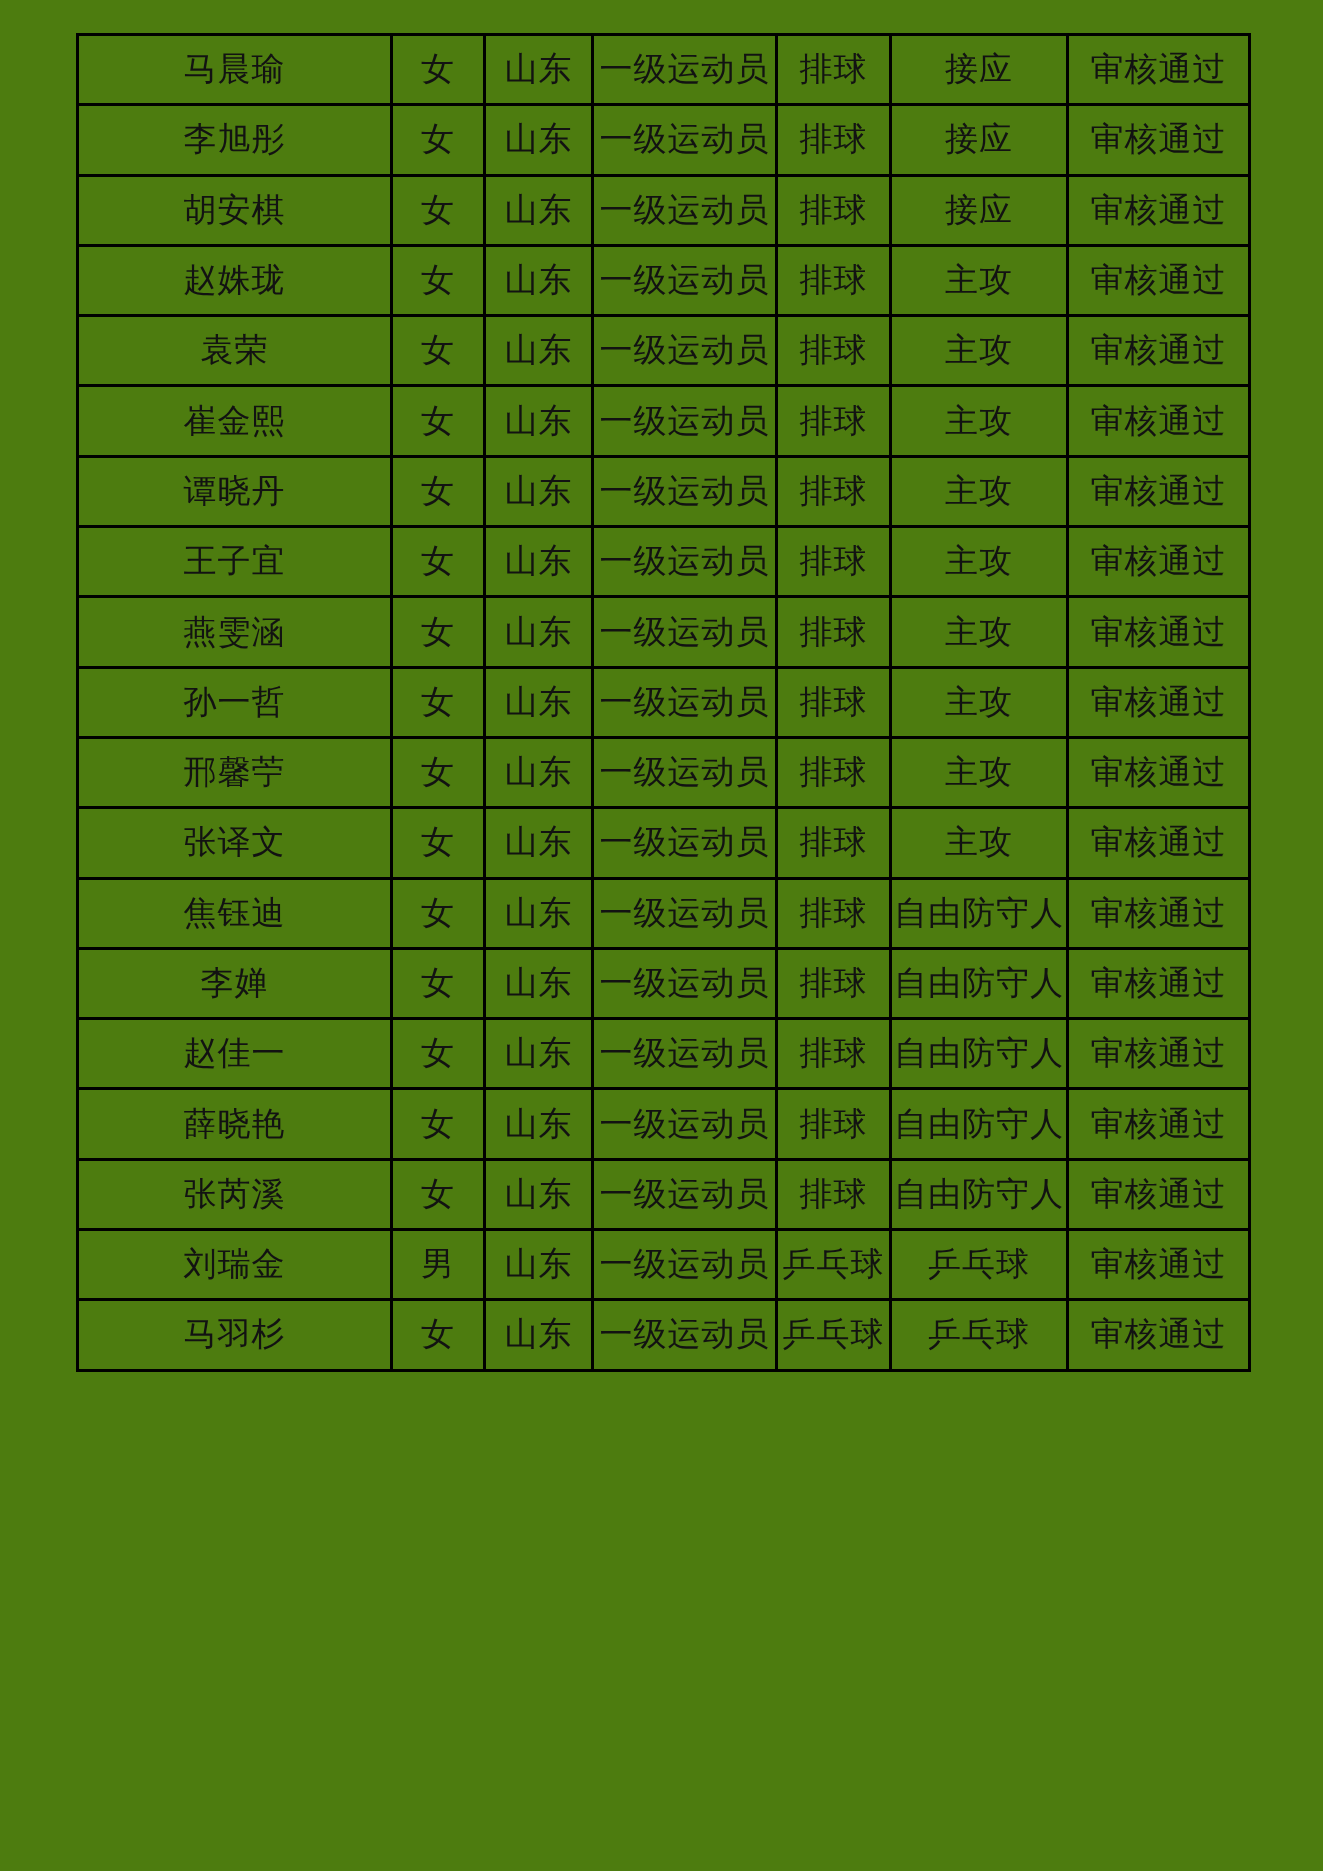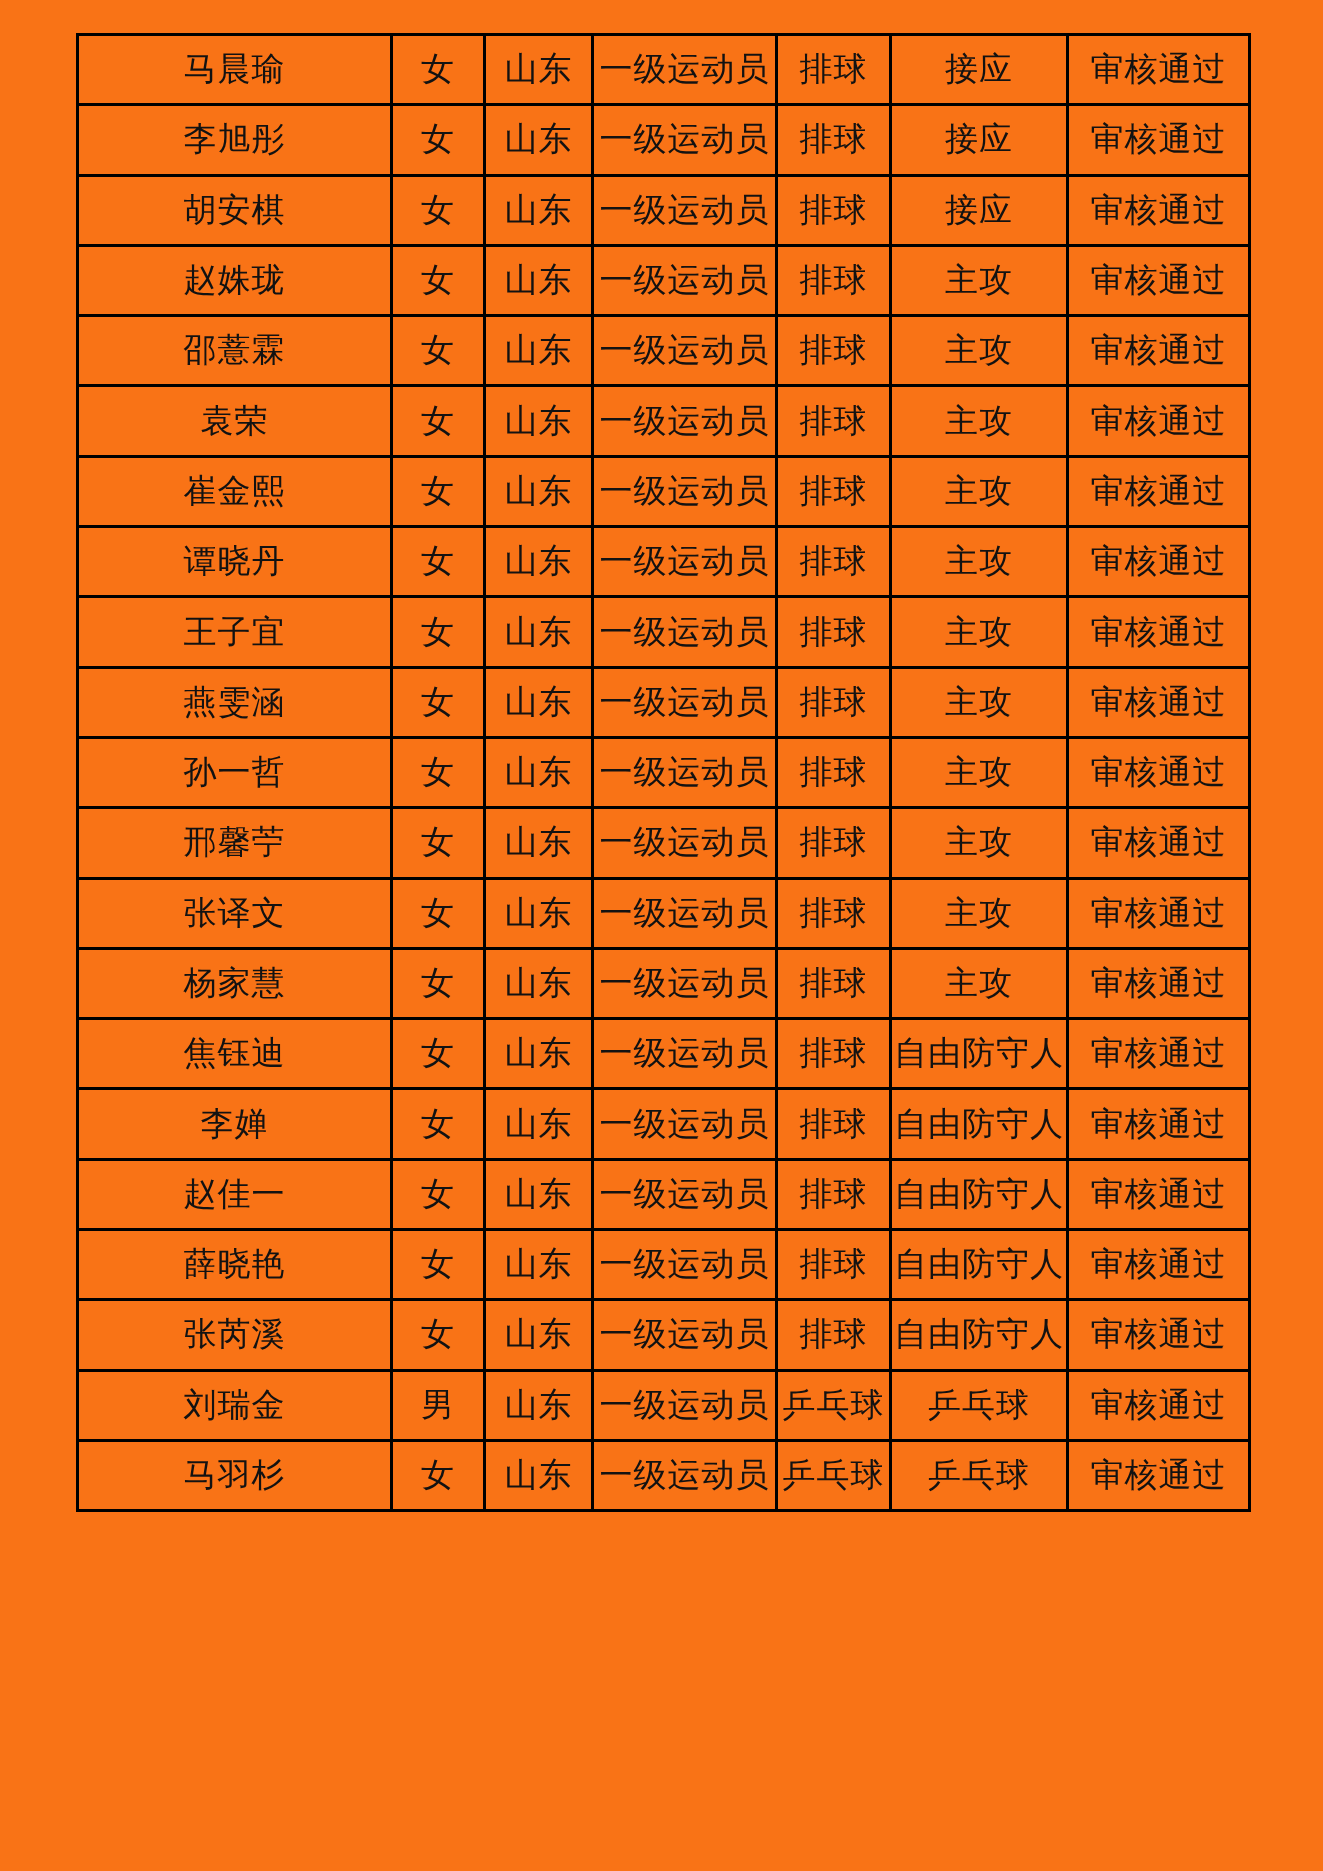--- a/index.html
+++ b/index.html
@@ -9,21 +9,21 @@
   }
   body {
     width: 1323px;
     height: 1871px;
     font-family: "Liberation Sans", "DejaVu Sans", sans-serif;
   }
   .page {
     position: relative;
     width: 1323px;
     height: 1871px;
-    background: #f97316;
+    background: #4d7c0f;
     overflow: hidden;
   }
   table.roster {
     position: absolute;
     left: 76px;
     top: 33px;
     width: 1172px;
     border-collapse: collapse;
     table-layout: fixed;
   }
@@ -90,29 +90,20 @@
   <tr>
     <td>赵姝珑</td>
     <td>女</td>
     <td>山东</td>
     <td>一级运动员</td>
     <td>排球</td>
     <td>主攻</td>
     <td>审核通过</td>
   </tr>
 
-  <tr>
-    <td>邵薏霖</td>
-    <td>女</td>
-    <td>山东</td>
-    <td>一级运动员</td>
-    <td>排球</td>
-    <td>主攻</td>
-    <td>审核通过</td>
-  </tr>
 
   <tr>
     <td>袁荣</td>
     <td>女</td>
     <td>山东</td>
     <td>一级运动员</td>
     <td>排球</td>
     <td>主攻</td>
     <td>审核通过</td>
   </tr>
@@ -181,29 +172,20 @@
   <tr>
     <td>张译文</td>
     <td>女</td>
     <td>山东</td>
     <td>一级运动员</td>
     <td>排球</td>
     <td>主攻</td>
     <td>审核通过</td>
   </tr>
 
-  <tr>
-    <td>杨家慧</td>
-    <td>女</td>
-    <td>山东</td>
-    <td>一级运动员</td>
-    <td>排球</td>
-    <td>主攻</td>
-    <td>审核通过</td>
-  </tr>
 
   <tr>
     <td>焦钰迪</td>
     <td>女</td>
     <td>山东</td>
     <td>一级运动员</td>
     <td>排球</td>
     <td>自由防守人</td>
     <td>审核通过</td>
   </tr>

